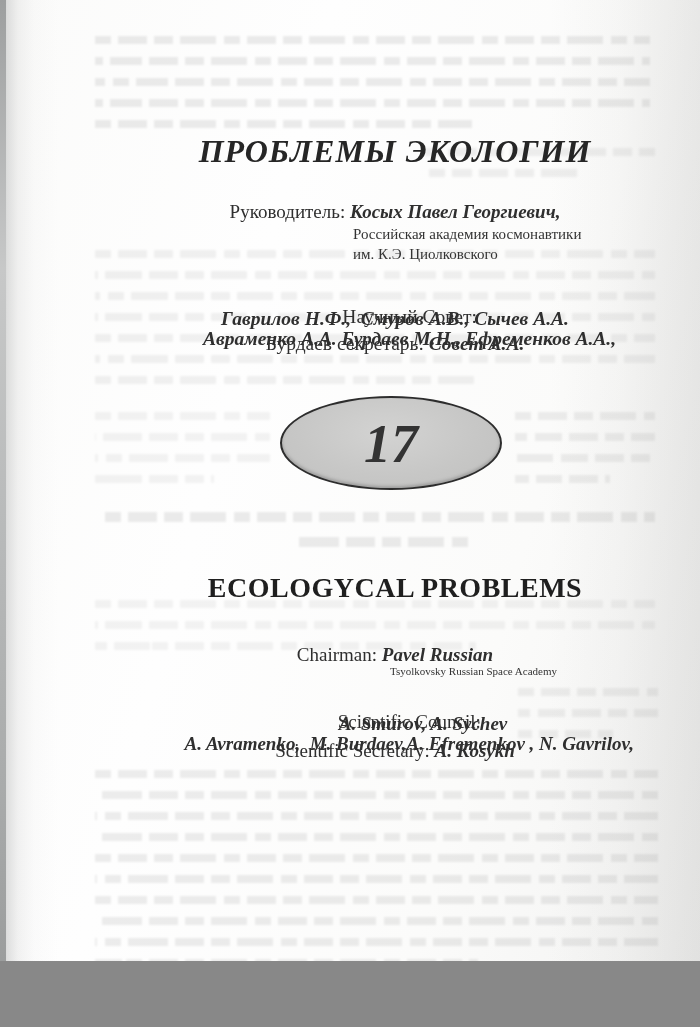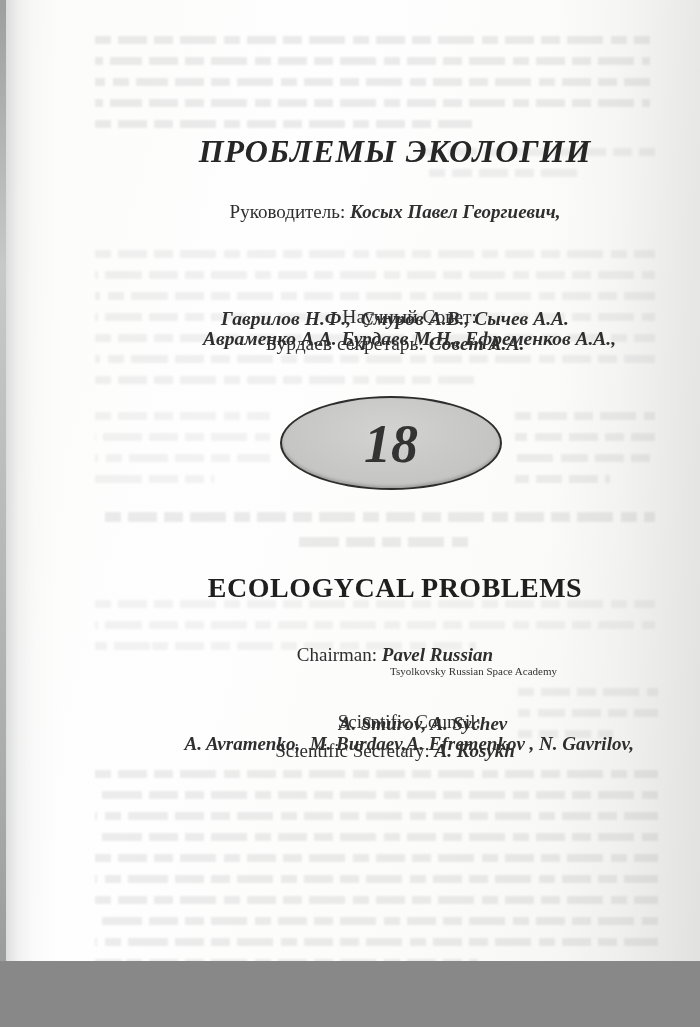--- a/index.html
+++ b/index.html
@@ -137,35 +137,37 @@
   <div class="content">
 
     <div class="line ru-title">ПРОБЛЕМЫ ЭКОЛОГИИ</div>
 
     <div class="line ru-leader">
       <span>Руководитель:</span>
       <span class="bi">Косых Павел Георгиевич,</span>
     </div>
 
     <div class="ru-academy">
+      <div>Российская академия космонавтики</div>
+      <div>им. К.Э. Циолковского</div>
     </div>
 
     <div class="line ru-council-1 keep-ws">
       <span>Научный Совет:</span>
       <span class="bi">Авраменко А.А. Бурдаев М.Н., Ефременков А.А.,</span>
     </div>
     <div class="line ru-council-2 keep-ws bi">Гаврилов Н.Ф.,  Смуров А.В., Сычев А.А.</div>
 
     <div class="line ru-secretary">
       <span>Бурдаев секретарь:</span>
       <span class="bi">Совет А.А.</span>
     </div>
 
     <div class="badge">
-      <div class="badge-number">18</div>
+      <div class="badge-number">17</div>
     </div>
 
     <div class="line en-title">ECOLOGYCAL PROBLEMS</div>
 
     <div class="line en-chairman">
       <span>Chairman:</span>
       <span class="bi">Pavel Russian</span>
     </div>
 
     <div class="en-academy">Tsyolkovsky Russian Space Academy</div>

